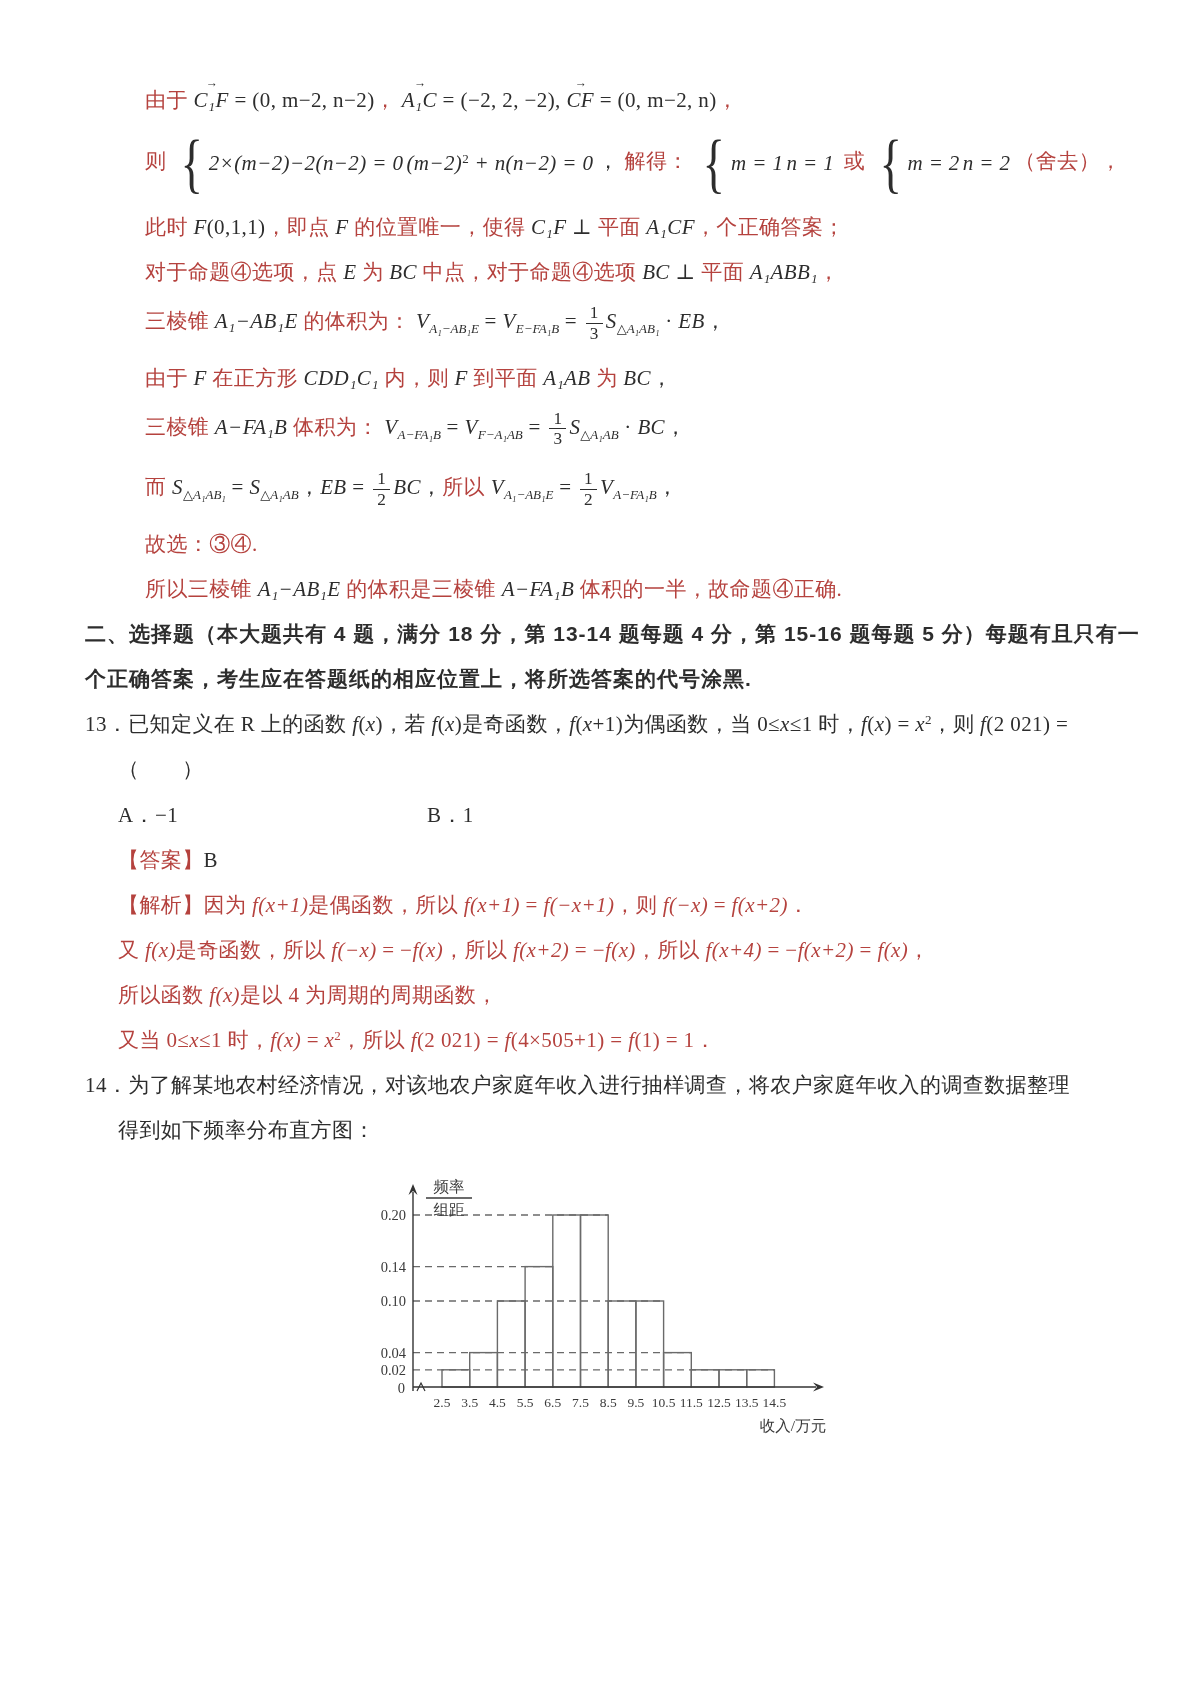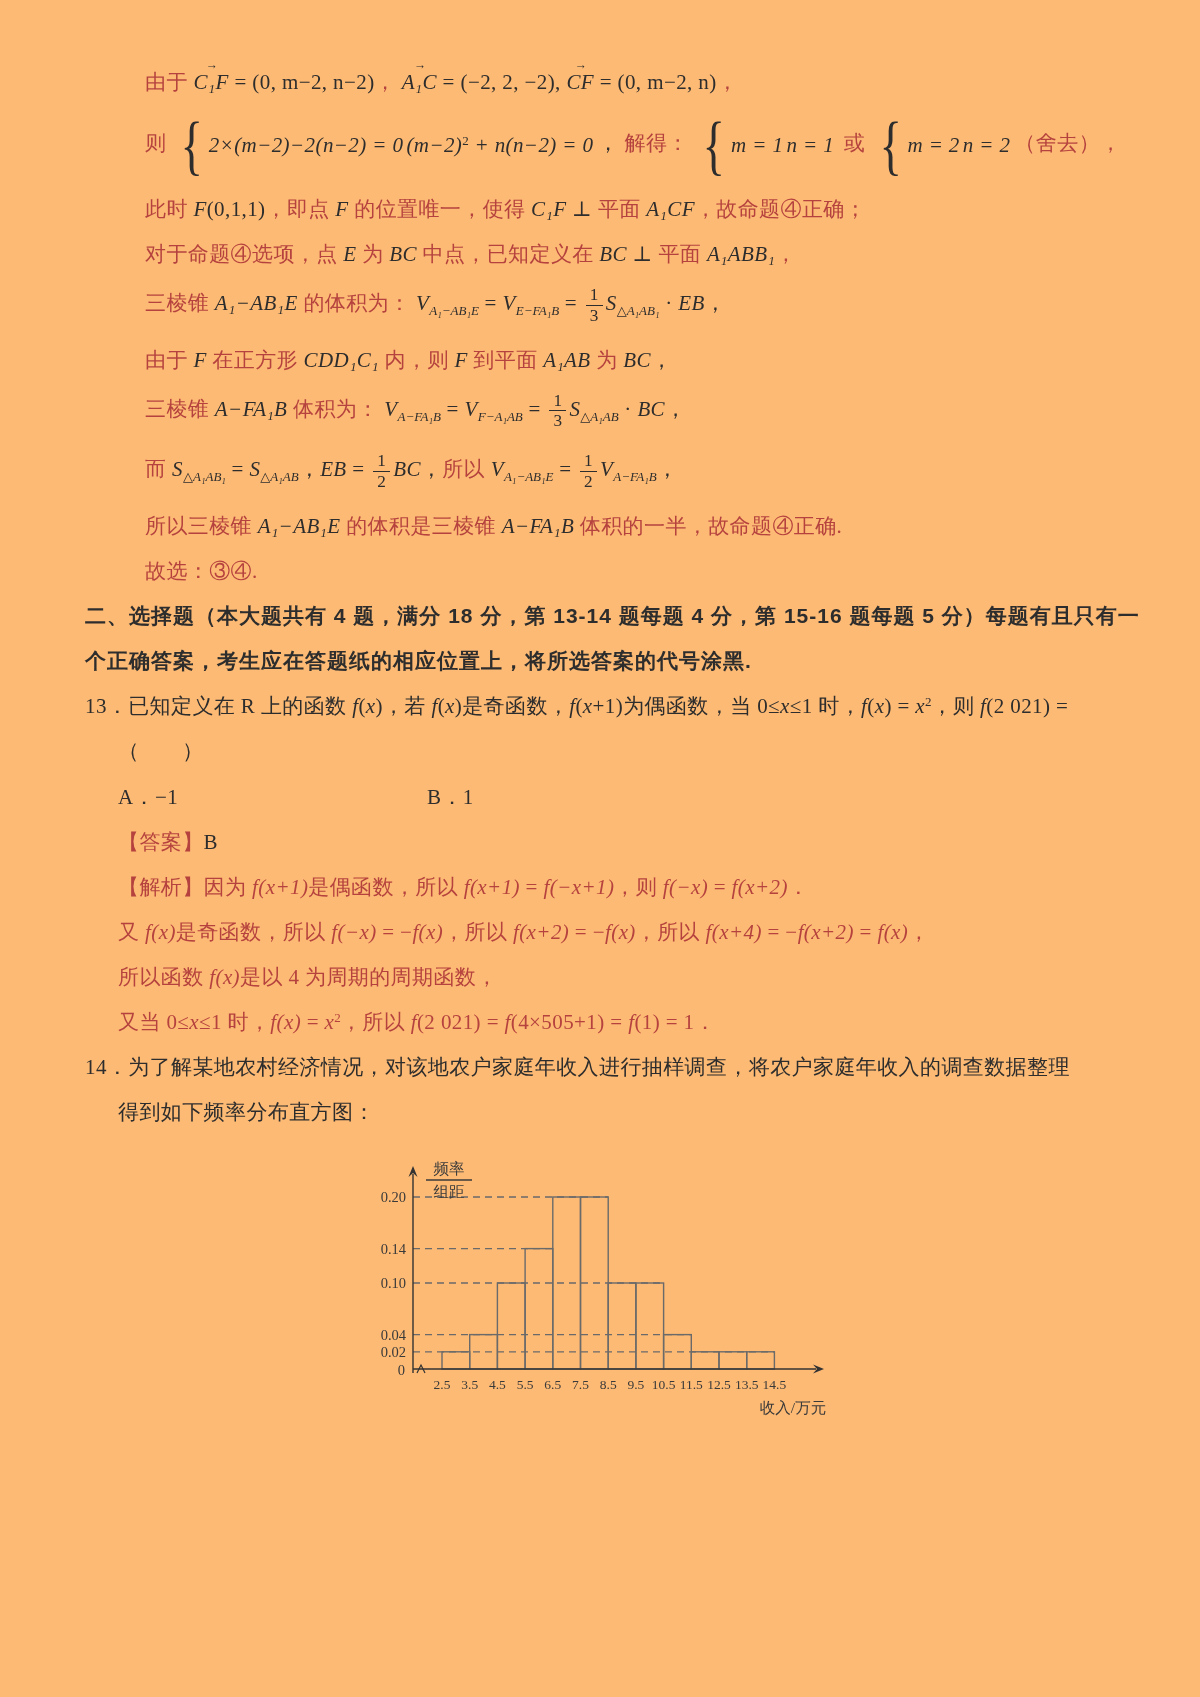--- a/index.html
+++ b/index.html
@@ -1,19 +1,19 @@
 <!DOCTYPE html>
 <html><head>
 <meta charset="utf-8">
 <style>
   html,body{margin:0;padding:0;background:#e8e8e8;}
   .page{
     position:relative; width:1200px; height:1697px; margin:0 auto;
-    background:#fdba74; overflow:hidden; box-sizing:border-box;
-    padding-top:68px;
+    background:#ffffff; overflow:hidden; box-sizing:border-box;
+    padding-top:86px;
     font-family:"Liberation Serif","DejaVu Serif",serif;
     color:#2d2d2d;
   }
   .line{font-size:21px; line-height:1.34; margin-bottom:17px; letter-spacing:.4px; white-space:nowrap;}
   .line.tall{margin-bottom:20px;}
   .ind-a{margin-left:145px;}
   .ind-h{margin-left:85px;}
   .ind-c{margin-left:118px;}
   .red{color:#b5423e;}
   .it{font-style:italic;}
@@ -59,40 +59,40 @@
               <span><span class="it">m = 1</span></span>
               <span><span class="it">n = 1</span></span>
             </span>
           </span><span class="red"> 或 </span><span class="cases">
             <span class="brace">{</span>
             <span class="rows">
               <span><span class="it">m = 2</span></span>
               <span><span class="it">n = 2</span></span>
             </span>
           </span><span class="red">（舍去），</span></div>
-        <div class="line ind-a"><span class="red">此时 </span><span class="it">F</span><span>(0,1,1)</span><span class="red">，即点 </span><span class="it">F</span><span class="red"> 的位置唯一，使得 </span><span class="it">C₁F</span><span> ⊥ </span><span class="red">平面 </span><span class="it">A₁CF</span><span class="red">，故命题④正确；</span></div>
-        <div class="line ind-a"><span class="red">对于命题④选项，点 </span><span class="it">E</span><span class="red"> 为 </span><span class="it">BC</span><span class="red"> 中点，已知定义在 </span><span class="it">BC</span><span> ⊥ </span><span class="red">平面 </span><span class="it">A₁ABB₁</span><span class="red">，</span></div>
+        <div class="line ind-a"><span class="red">此时 </span><span class="it">F</span><span>(0,1,1)</span><span class="red">，即点 </span><span class="it">F</span><span class="red"> 的位置唯一，使得 </span><span class="it">C₁F</span><span> ⊥ </span><span class="red">平面 </span><span class="it">A₁CF</span><span class="red">，个正确答案；</span></div>
+        <div class="line ind-a"><span class="red">对于命题④选项，点 </span><span class="it">E</span><span class="red"> 为 </span><span class="it">BC</span><span class="red"> 中点，对于命题④选项 </span><span class="it">BC</span><span> ⊥ </span><span class="red">平面 </span><span class="it">A₁ABB₁</span><span class="red">，</span></div>
         <div class="line ind-a tall"><span class="red">三棱锥 </span><span class="it">A₁−AB₁E</span><span class="red"> 的体积为： </span><span class="it">V</span><sub class="it">A₁−AB₁E</sub><span> = </span><span class="it">V</span><sub class="it">E−FA₁B</sub><span> = </span><span class="frac">
             <span class="fnum">1</span>
             <span class="fden">3</span>
           </span><span class="it">S</span><sub class="it">△A₁AB₁</sub><span> · </span><span class="it">EB</span><span>，</span></div>
         <div class="line ind-a"><span class="red">由于 </span><span class="it">F</span><span class="red"> 在正方形 </span><span class="it">CDD₁C₁</span><span class="red"> 内，则 </span><span class="it">F</span><span class="red"> 到平面 </span><span class="it">A₁AB</span><span class="red"> 为 </span><span class="it">BC</span><span>，</span></div>
         <div class="line ind-a tall"><span class="red">三棱锥 </span><span class="it">A−FA₁B</span><span class="red"> 体积为： </span><span class="it">V</span><sub class="it">A−FA₁B</sub><span> = </span><span class="it">V</span><sub class="it">F−A₁AB</sub><span> = </span><span class="frac">
             <span class="fnum">1</span>
             <span class="fden">3</span>
           </span><span class="it">S</span><sub class="it">△A₁AB</sub><span> · </span><span class="it">BC</span><span>，</span></div>
         <div class="line ind-a tall"><span class="red">而 </span><span class="it">S</span><sub class="it">△A₁AB₁</sub><span> = </span><span class="it">S</span><sub class="it">△A₁AB</sub><span>，</span><span class="it">EB</span><span> = </span><span class="frac">
             <span class="fnum">1</span>
             <span class="fden">2</span>
           </span><span class="it">BC</span><span>，</span><span class="red">所以 </span><span class="it">V</span><sub class="it">A₁−AB₁E</sub><span> = </span><span class="frac">
             <span class="fnum">1</span>
             <span class="fden">2</span>
           </span><span class="it">V</span><sub class="it">A−FA₁B</sub><span>，</span></div>
+        <div class="line ind-a"><span class="red">故选：③④.</span></div>
         <div class="line ind-a"><span class="red">所以三棱锥 </span><span class="it">A₁−AB₁E</span><span class="red"> 的体积是三棱锥 </span><span class="it">A−FA₁B</span><span class="red"> 体积的一半，故命题④正确.</span></div>
-        <div class="line ind-a"><span class="red">故选：③④.</span></div>
       </div>
   </section>
 
   <section>
     <div>
         <div class="line ind-h"><span class="bd">二、选择题（本大题共有 4 题，满分 18 分，第 13-14 题每题 4 分，第 15-16 题每题 5 分）每题有且只有一</span></div>
         <div class="line ind-h"><span class="bd">个正确答案，考生应在答题纸的相应位置上，将所选答案的代号涂黑.</span></div>
       </div>
   </section>
 

